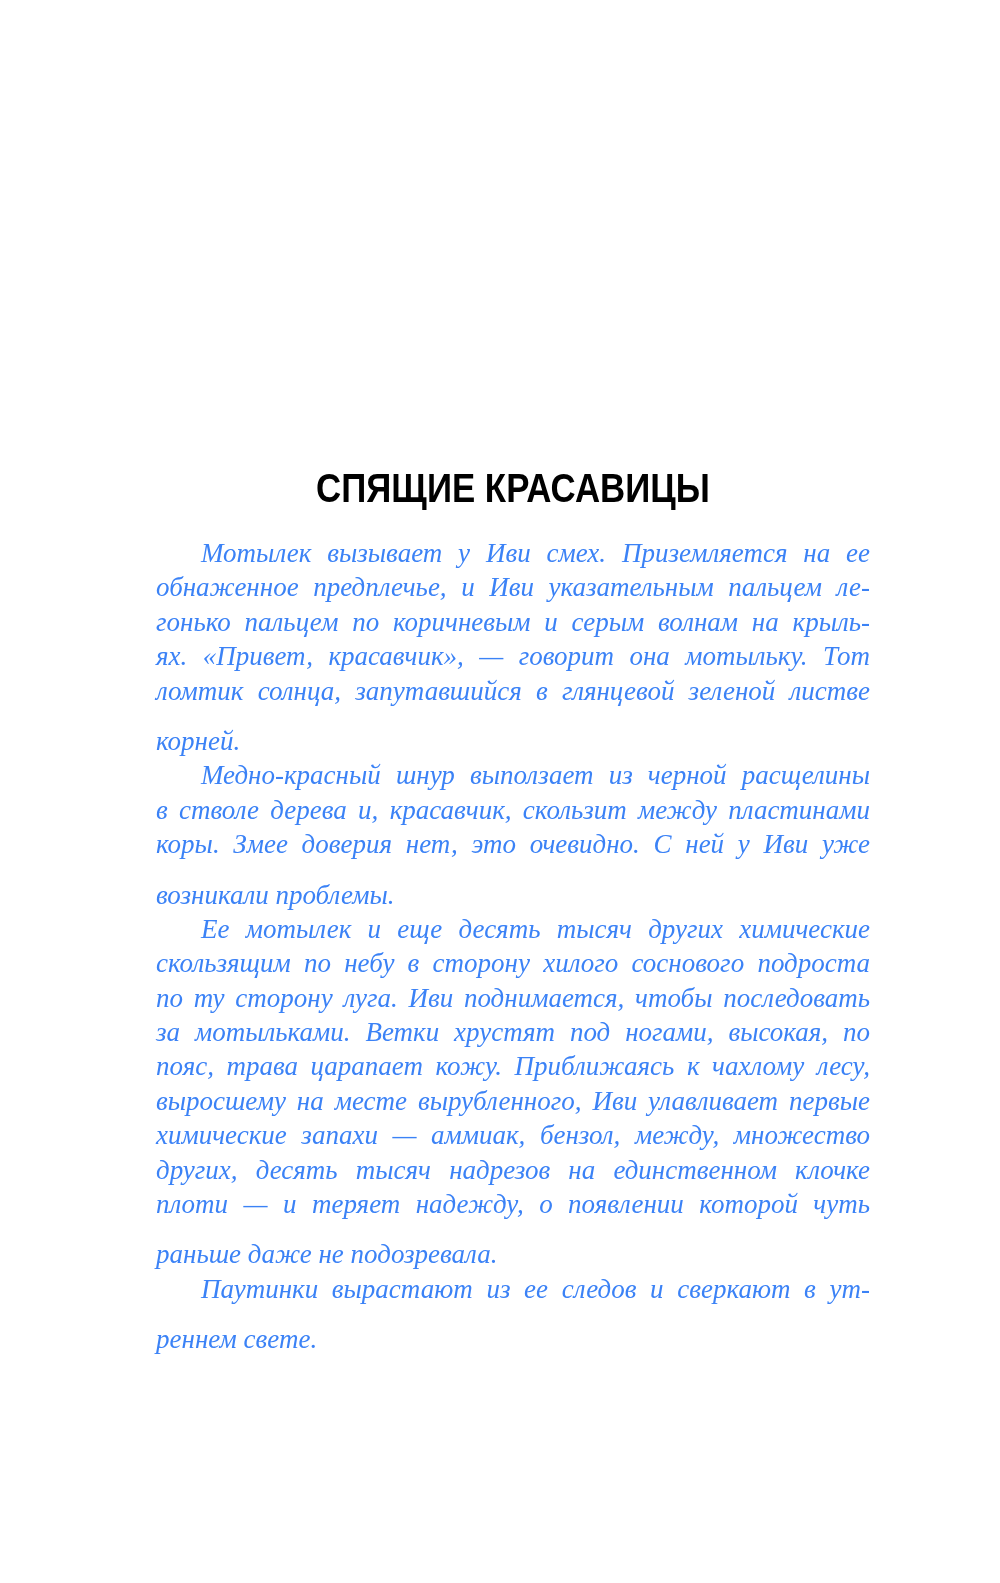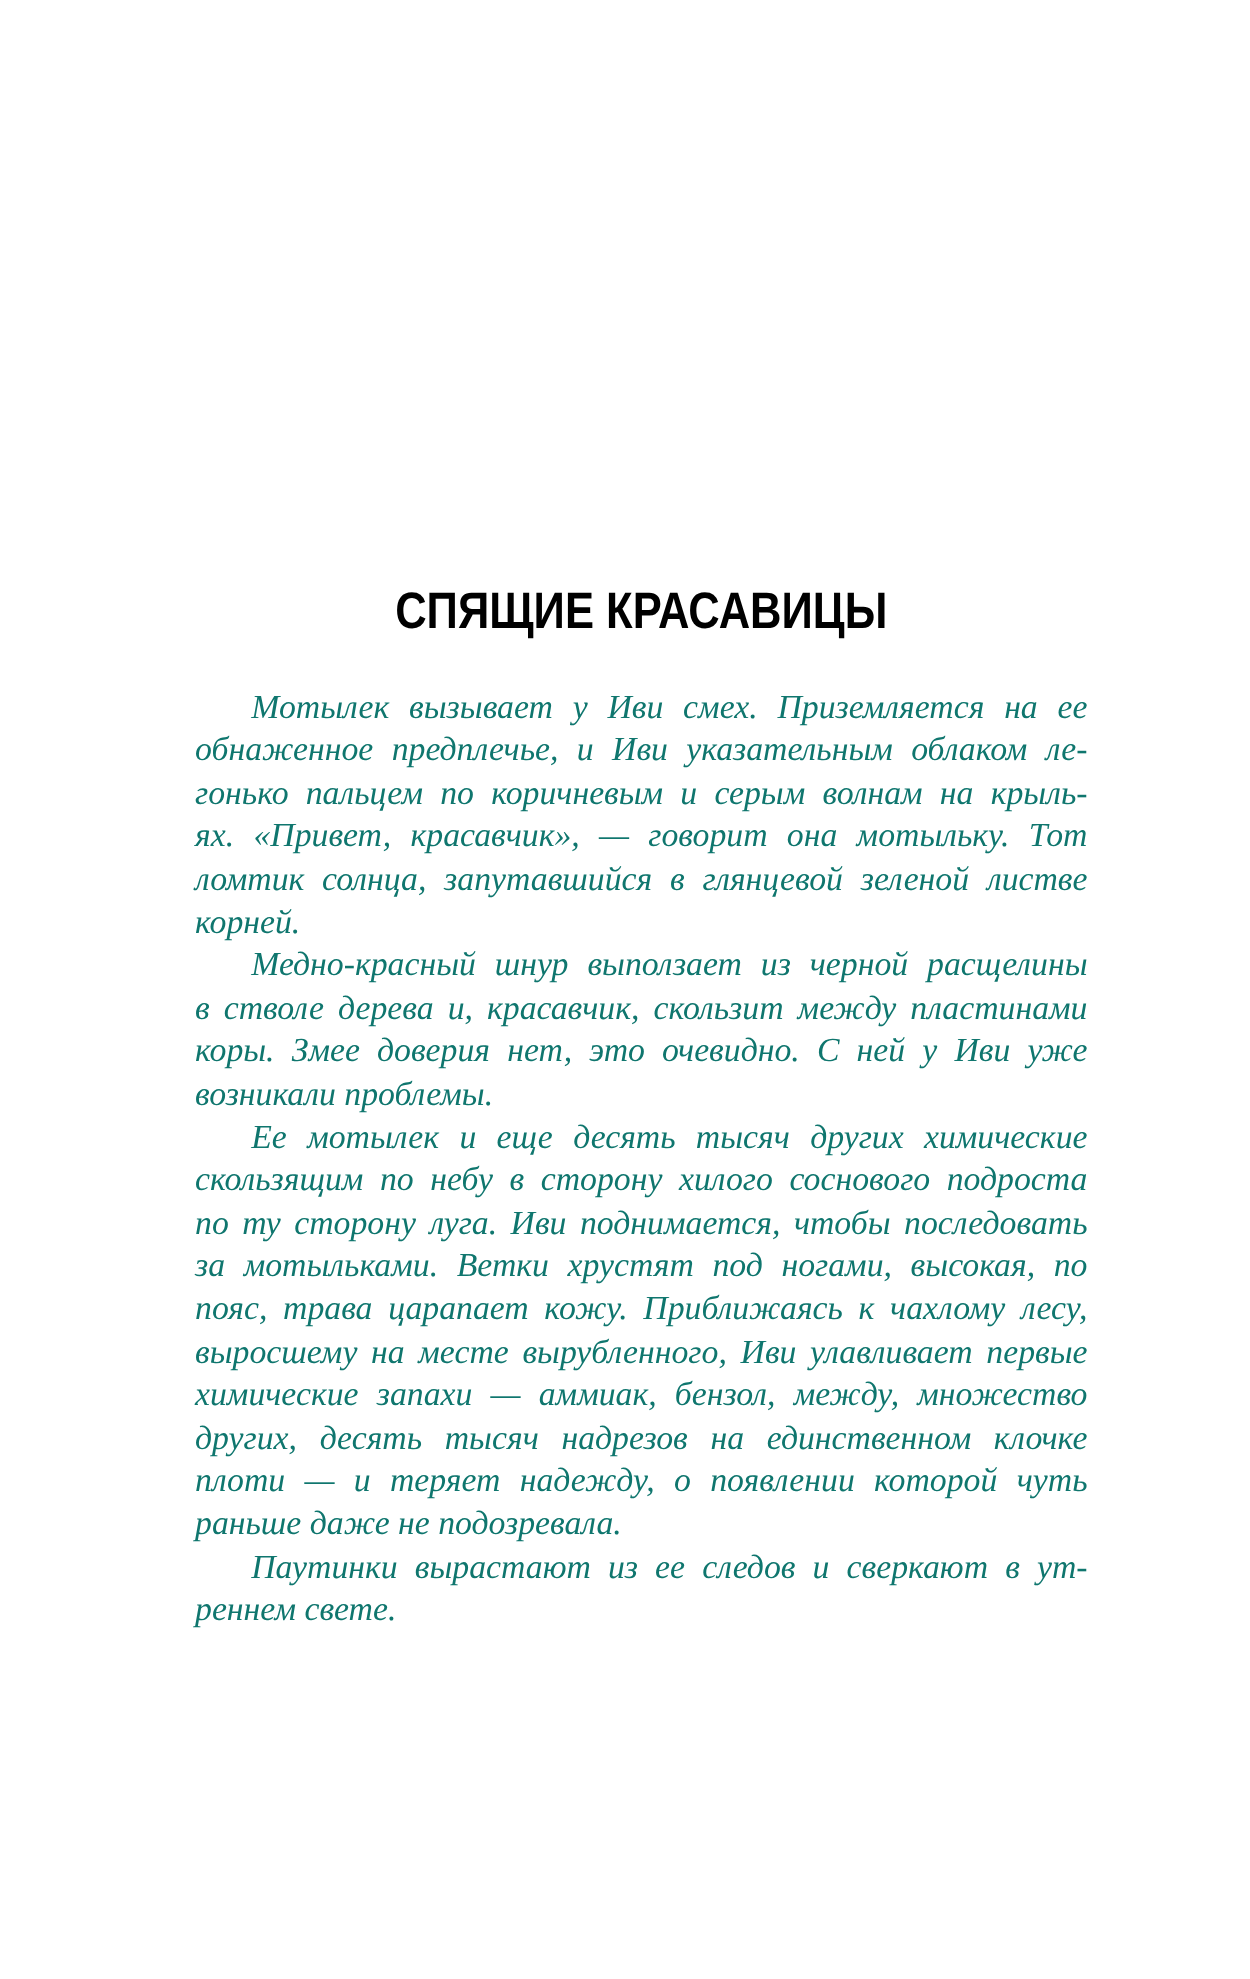--- a/index.html
+++ b/index.html
@@ -24,54 +24,55 @@
     font-size: 41px;
     line-height: 41px;
     color: #000000;
     transform: scaleX(0.85);
     transform-origin: 50% 50%;
     white-space: nowrap;
   }
   .body-text {
     position: absolute;
     left: 156px;
-    top: 548px;
+    top: 536px;
     width: 714px;
     font-family: "Liberation Serif", "DejaVu Serif", serif;
     font-style: italic;
     font-size: 27px;
     line-height: 34.4px;
-    color: #0f766e;
+    color: #3b82f6;
   }
   .paragraph {
     margin: 0;
     padding: 0;
   }
   .line {
     text-align: justify;
     text-align-last: justify;
     height: 34.4px;
     overflow: visible;
   }
   .line.first {
     text-indent: 45px;
   }
   .line.last {
     text-align-last: left;
+    margin-top: 16px;
   }
 </style>
 </head>
 <body>
 
 <div class="page">
   <div class="chapter-title">СПЯЩИЕ КРАСАВИЦЫ</div>
   <div class="body-text">
       <div class="paragraph">
         <div class="line first">Мотылек вызывает у Иви смех. Приземляется на ее</div>
-        <div class="line">обнаженное предплечье, и Иви указательным облаком ле-</div>
+        <div class="line">обнаженное предплечье, и Иви указательным пальцем ле-</div>
         <div class="line">гонько пальцем по коричневым и серым волнам на крыль-</div>
         <div class="line">ях. «Привет, красавчик», — говорит она мотыльку. Тот</div>
         <div class="line">ломтик солнца, запутавшийся в глянцевой зеленой листве</div>
         <div class="line last">корней.</div>
       </div>
       <div class="paragraph">
         <div class="line first">Медно-красный шнур выползает из черной расщелины</div>
         <div class="line">в стволе дерева и, красавчик, скользит между пластинами</div>
         <div class="line">коры. Змее доверия нет, это очевидно. С ней у Иви уже</div>
         <div class="line last">возникали проблемы.</div>

